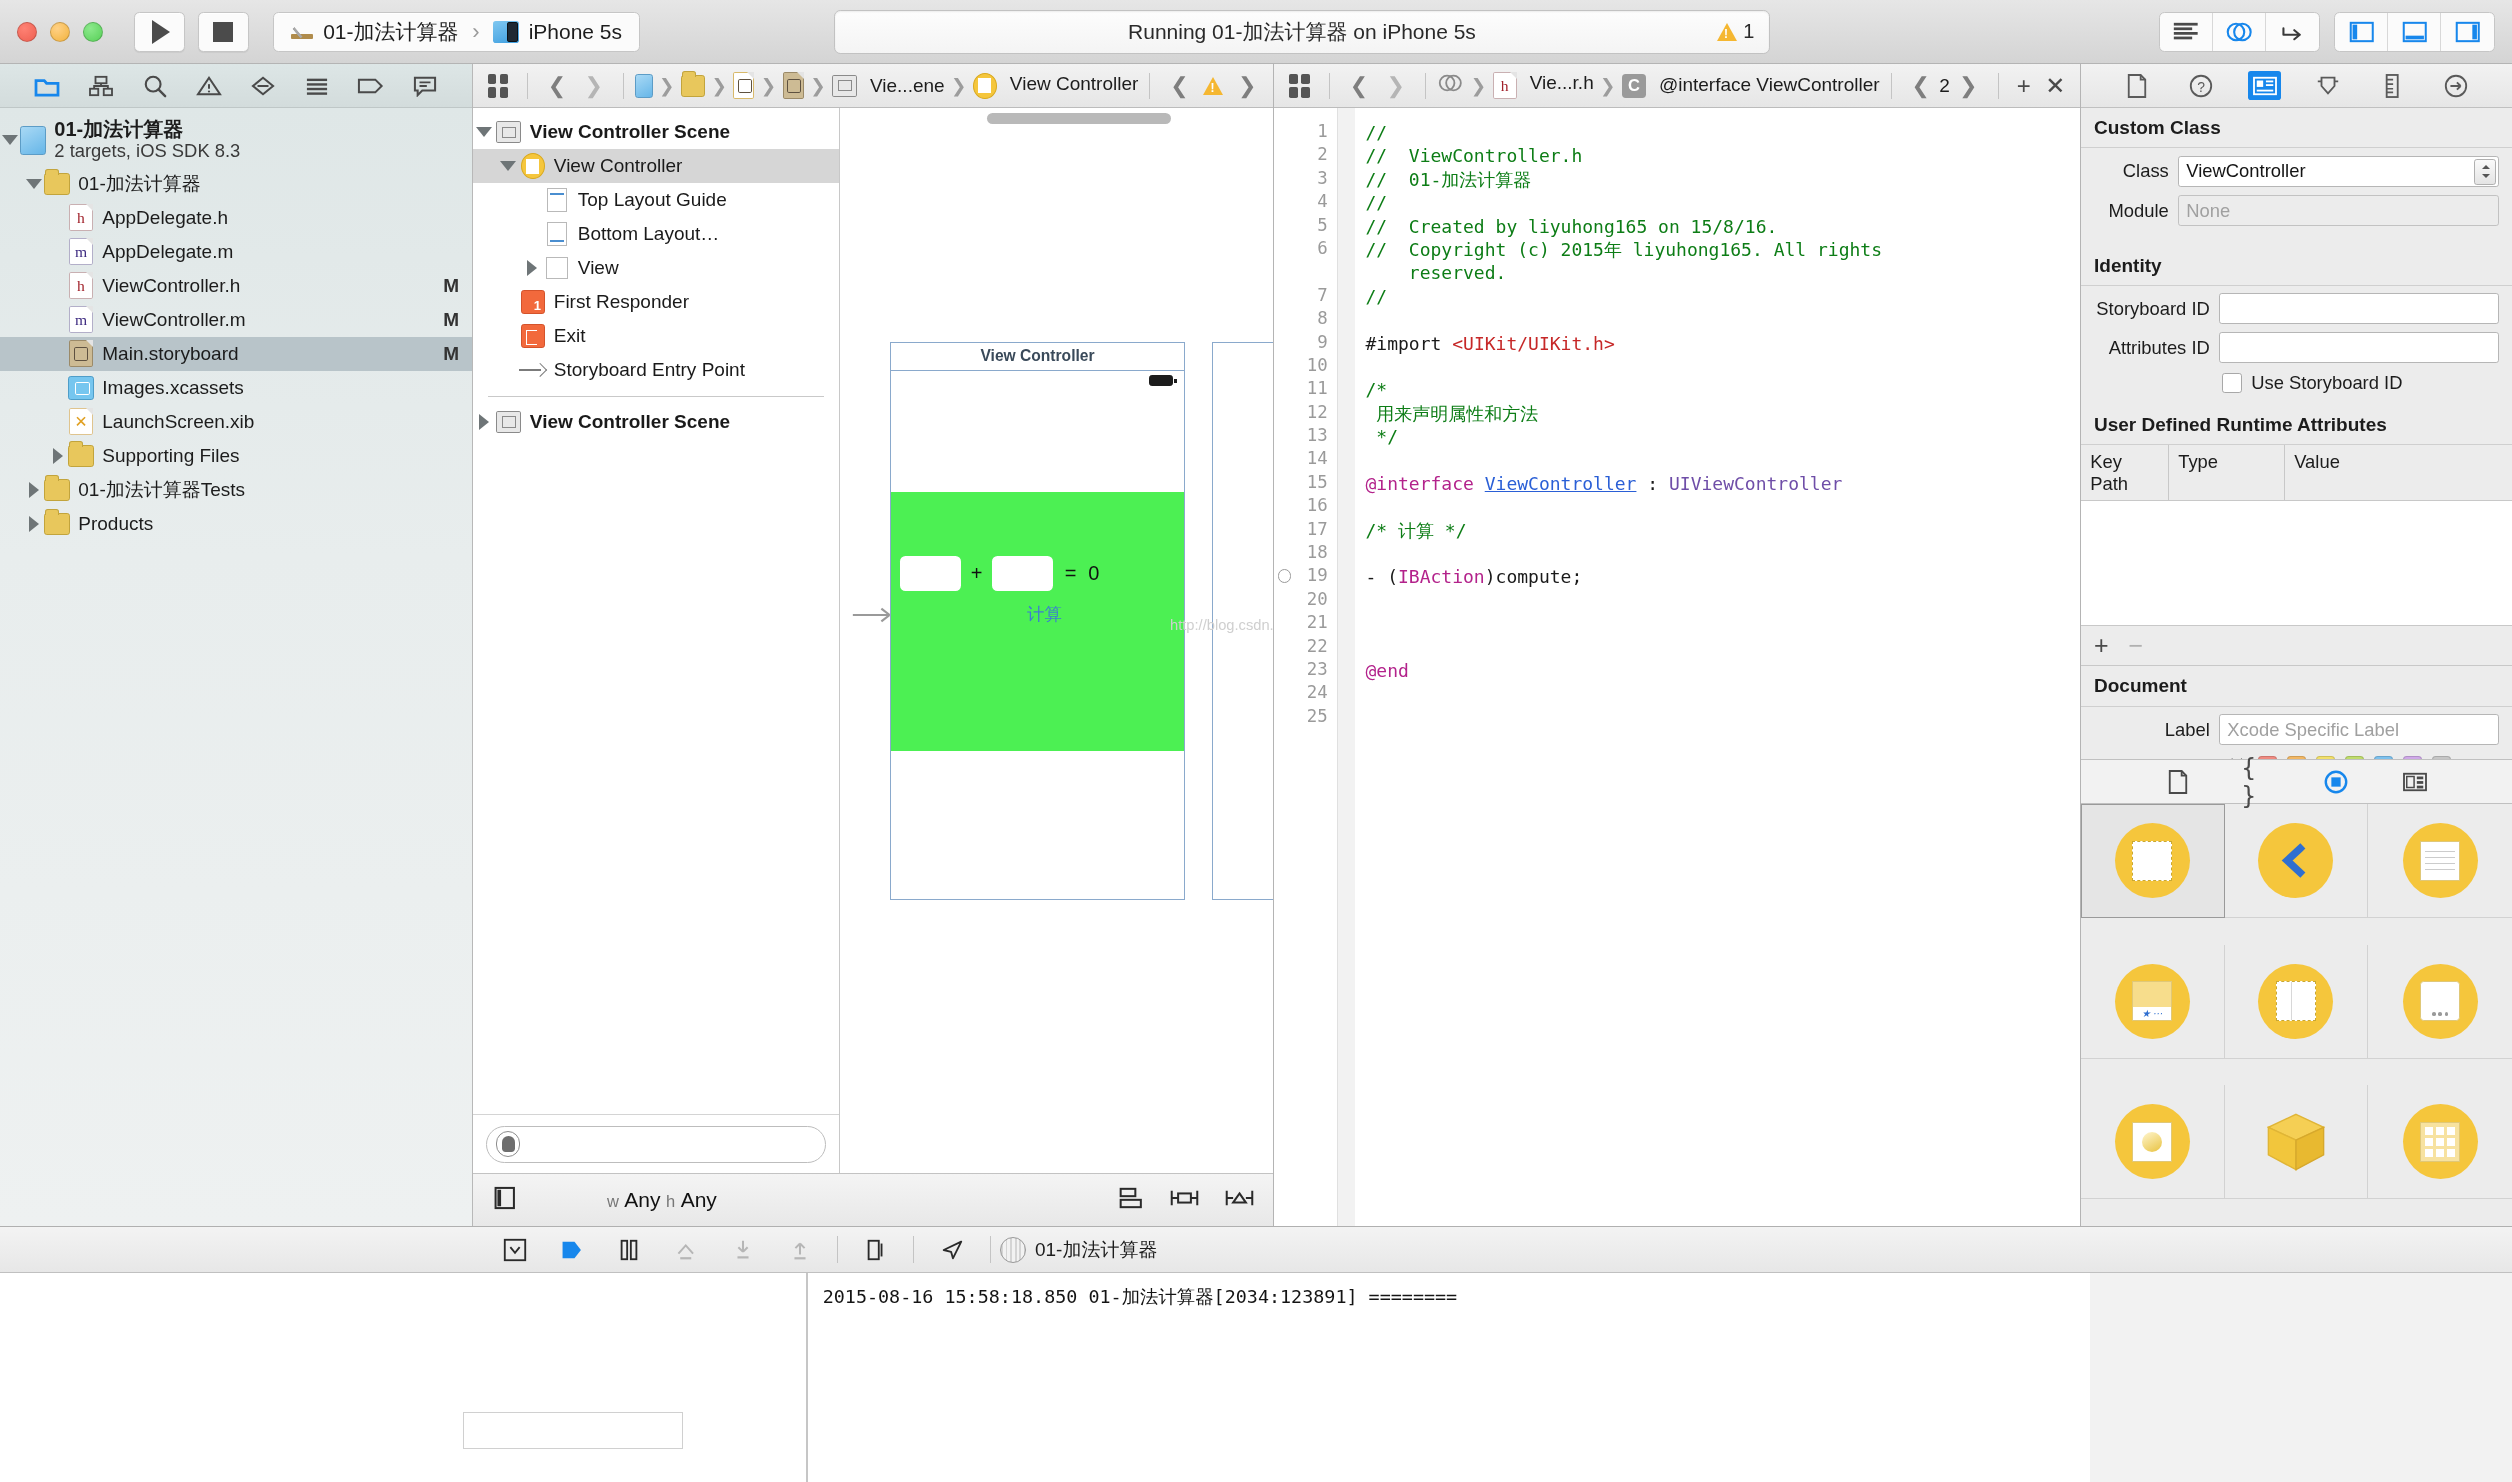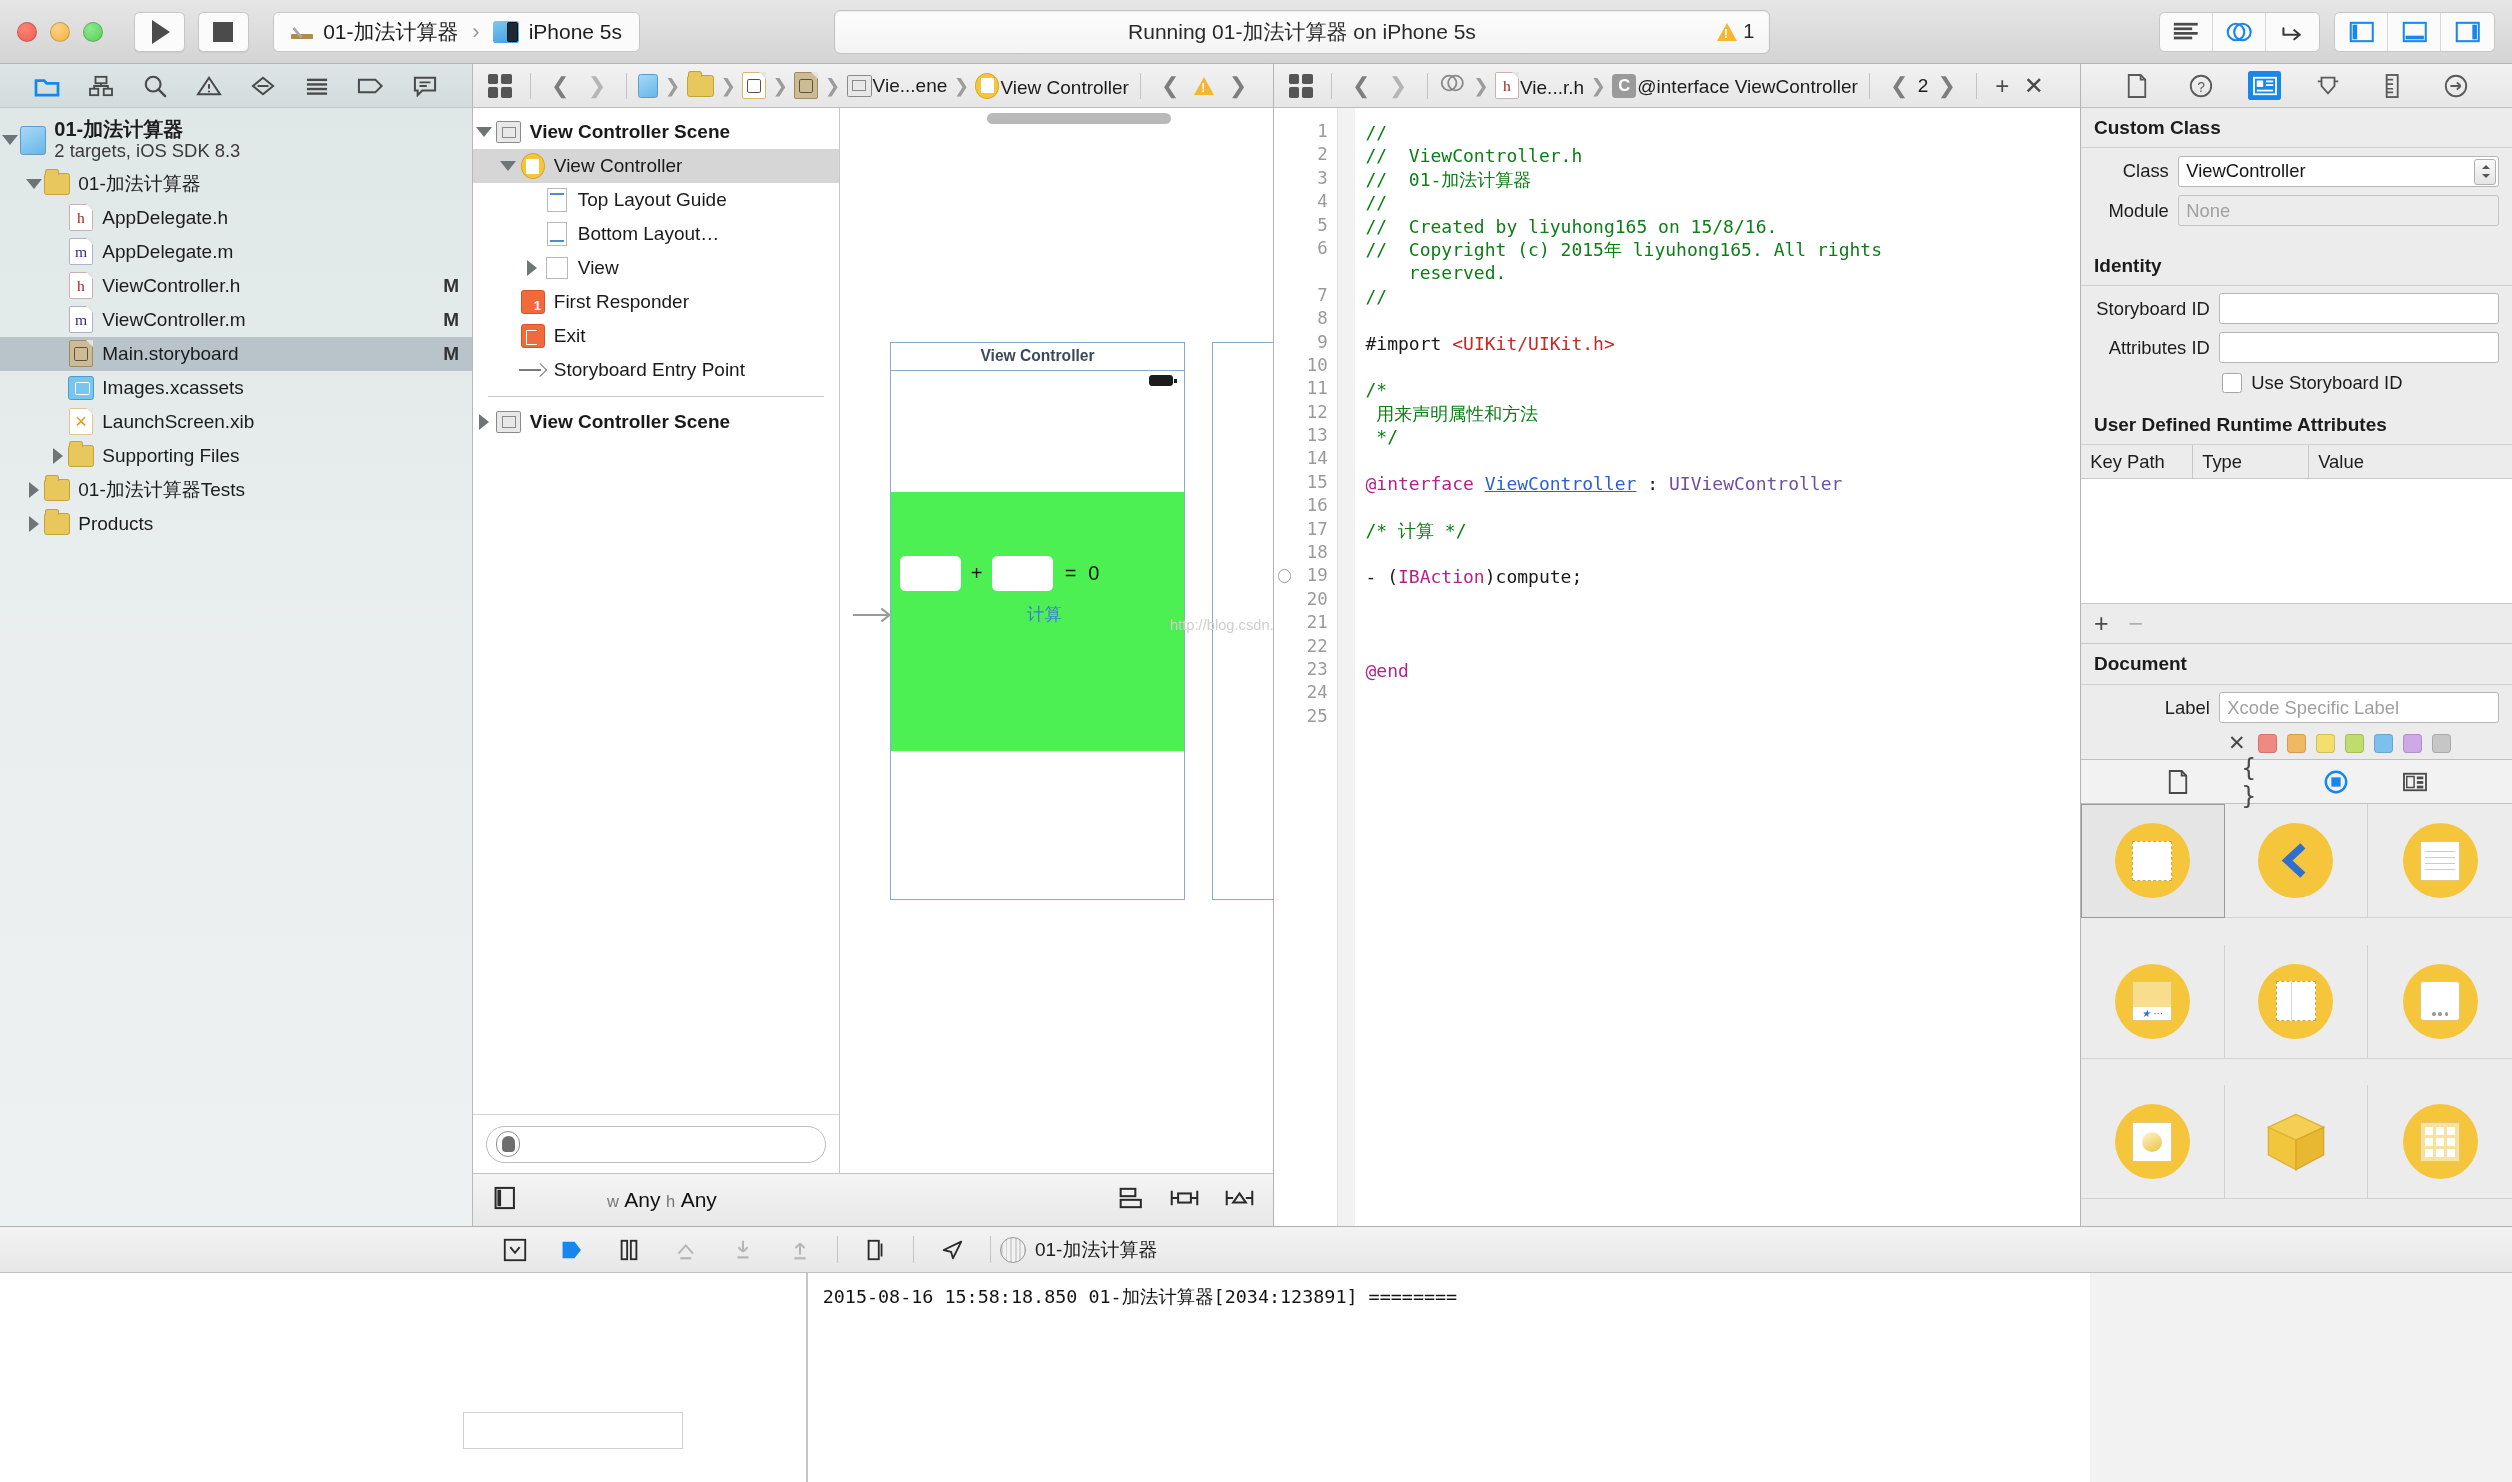--- a/index.html
+++ b/index.html
@@ -127,21 +127,21 @@
   .sb-editor { flex: 1; display: flex; flex-direction: column; min-width: 0; border-right: 0.9px solid #b4b4b4; }
   .jumpbar {
     height: 44px; flex: 0 0 44px; display: flex; align-items: center; gap: 0;
     background: linear-gradient(to bottom,#f2f2f2,#e6e6e6); border-bottom: 0.9px solid #bcbcbc;
     padding: 0 7.3px; font-size: 19px; color: #1c1c1c; white-space: nowrap; overflow: hidden;
   }
   .jb-sep-v { width: 0.9px; height: 26px; background: #c4c4c4; margin: 0 11px; }
   .jb-chev { font-size: 22px; color: #7e7e7e; padding: 0 9.2px; }
   .jb-chev.dim { color: #b5b5b5; }
   .jb-arrow { color: #9c9c9c; font-size: 18.4px; margin: 0 6.4px; }
-  .jb-item { display: flex; align-items: flex-end; gap: 1px; }
+  .jb-item { display: flex; align-items: flex-start; gap: 13px; }
   .jb-grid { width: 24px; height: 24px; display:grid; grid-template-columns:1fr 1fr; grid-template-rows:1fr 1fr; gap:3.7px; margin: 0 7.3px;}
   .jb-grid i { background:#555; border-radius:1.8px; display:block; }
   .sb-icon-scene { width:25px;height:22px;background:#e8e8e8;border:1.8px solid #8a8a8a;border-radius:1.8px;position:relative;}
   .sb-icon-scene::before{content:"";position:absolute;left:4.6px;top:4.6px;width:12px;height:9.2px;border:1.8px solid #8a8a8a;}
   .sb-icon-vc { width:24px;height:26px;background:#f5c63c;border:1.8px solid #d9a91f;border-radius:12px/13px; position:relative;}
   .sb-icon-vc::after{content:"";position:absolute;left:4.6px;top:4.6px;right:4.6px;bottom:4.6px;border:1.8px dashed #fff;background:#fff;}
 
   .sb-body { flex: 1; display: flex; min-height: 0; }
   .sb-outline { width: 367px; flex: 0 0 367px; background: #fff; border-right: 0.9px solid #c8c8c8;
                 display: flex; flex-direction: column; overflow: hidden; }
@@ -238,21 +238,21 @@
   .stepper { position: absolute; right: 1.8px; top: 1.8px; width: 22px; height: 26px;
              background: linear-gradient(to bottom,#fafafa,#e4e4e4); border: 0.9px solid #b0b0b0; border-radius: 2.8px; }
   .stepper::before { content:""; position:absolute; left:6.4px; top:5.5px; border-left:4.6px solid transparent;border-right:4.6px solid transparent;border-bottom:4.6px solid #555;}
   .stepper::after { content:""; position:absolute; left:6.4px; bottom:5.5px; border-left:4.6px solid transparent;border-right:4.6px solid transparent;border-top:4.6px solid #555;}
   .cbrow { display: flex; align-items: center; padding-left: 94px; margin-top: 1px;}
   .cbox { width: 20px; height: 20px; background: #fff; border: 0.9px solid #a8a8a8; border-radius: 2.8px; margin-right: 9.2px; }
   .cblabel { font-size: 18.4px; color: #1c1c1c; }
 
   .udra-head { display: flex; border-bottom: 0.9px solid #c8c8c8; background: #ececec; font-size: 18.4px; }
   .udra-col { padding: 5.5px 9.2px; border-right: 0.9px solid #c8c8c8; color:#1c1c1c;}
-  .udra-col:nth-child(1){ width: 112px; }
+  .udra-col:nth-child(1){ width: 88px; }
   .udra-col:nth-child(2){ width: 116px; }
   .udra-col:nth-child(3){ flex:1; border-right:none; }
   .udra-table { height: 125px; background: #fff; border-bottom: 0.9px solid #c8c8c8; }
   .udra-tools { height: 40px; display: flex; align-items: center; gap: 20px; padding: 0 13px; border-bottom: 0.9px solid #c8c8c8; font-size: 25px; color: #4a4a4a; }
   .udra-tools .dim { color: #b0b0b0; }
 
   .color-row { display: flex; align-items: center; gap: 10px; padding-left: 134px; margin: 5.5px 0 9.2px; }
   .cdot { width: 19px; height: 19px; border-radius: 3.7px; border: 0.9px solid rgba(0,0,0,.14); }
   .cx { font-size: 21px; color: #4a4a4a; margin-right: 2.8px; }
 

